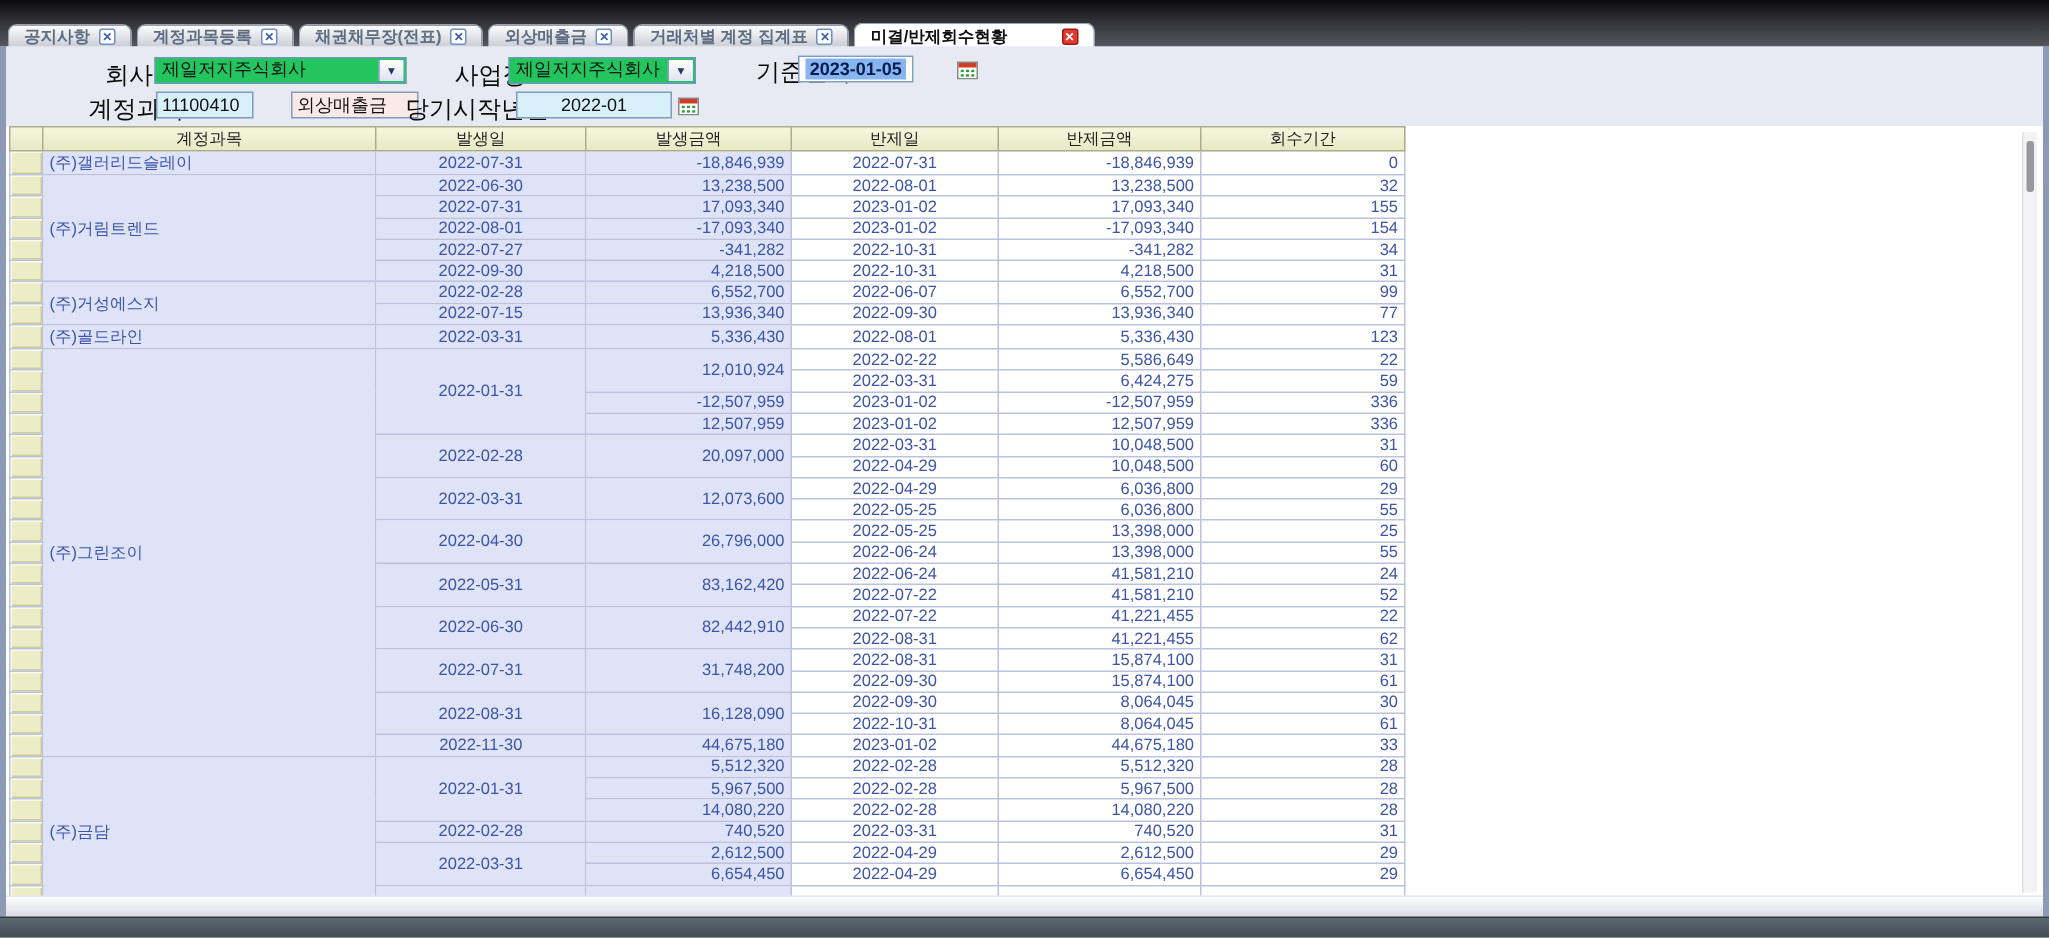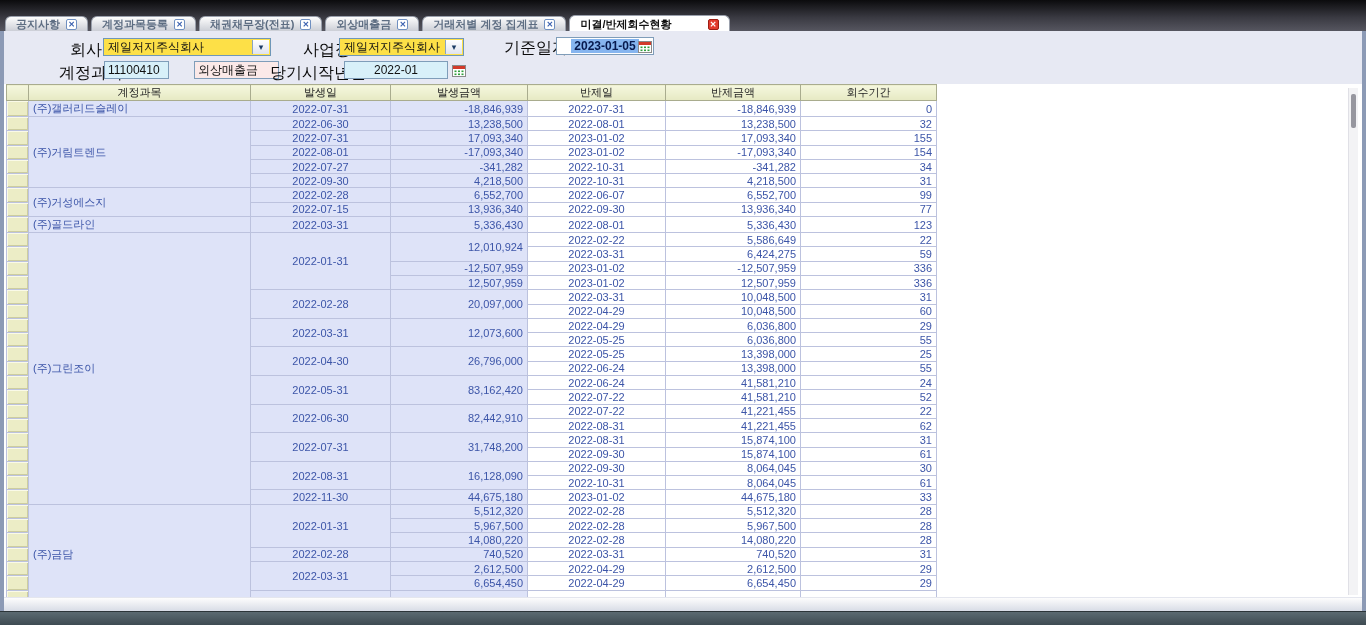--- a/index.html
+++ b/index.html
@@ -26,22 +26,22 @@
              background:linear-gradient(#ee3a30,#a90f14);color:#fff;font-size:8px;font-weight:bold;
              border-radius:3px 9px 9px 3px;letter-spacing:.5px;}
 
   
   .main{position:absolute;top:31px;left:0;right:0;bottom:14px;background:#e7e9f3;
         border-left:4px solid #8c9ab5;border-right:4px solid #8c9ab5;box-sizing:border-box;}
 
   
   .formarea{position:absolute;top:0;left:0;right:0;height:53px;background:#e7e9f3;border-bottom:1px solid #cfd2de;}
   .f-label{position:absolute;font-size:16px;color:#0a0a0a;white-space:nowrap;}
-  .f-select{position:absolute;height:18px;box-sizing:border-box;background:#fde047;border:1px solid #6f97b8;
-            font-size:12px;color:#111;display:flex;align-items:center;padding-left:4px;}
+  .f-select{position:absolute;height:18px;box-sizing:border-box;background:#22c55e;border:1px solid #6f97b8;
+            font-size:12px;color:#111;display:flex;align-items:flex-end;padding-left:4px;}
   .f-arrowbox{position:absolute;right:1px;top:1px;bottom:1px;width:16px;
               background:linear-gradient(#ffffff,#dfe3ee);border-left:1px solid #8aa4c0;
               display:flex;align-items:center;justify-content:center;font-size:9px;color:#1c3c64;}
   .f-input{position:absolute;height:18px;box-sizing:border-box;border:1px solid #7f9db9;background:#fff;
            font-size:12px;color:#111;display:flex;align-items:center;padding:0 3px;}
   .bg-cyan{background:#d8f0f9;}
   .bg-pink{background:#fbe9e8;margin-left:24px;}
   .center{justify-content:center;}
   .sel-text{background:#86b5ef;color:#071a4e;font-weight:bold;padding:0 3px;}
   .cal-icon{position:absolute;width:14px;height:14px;cursor:pointer;}
@@ -115,21 +115,21 @@
         <span class="f-arrowbox">▾</span>
       </div>
 
       <span class="f-label" style="left:299px;top:9px">사업장</span>
       <div class="f-select" style="left:335px;top:7px;width:125px">
         <span>제일저지주식회사</span>
         <span class="f-arrowbox">▾</span>
       </div>
 
       <span class="f-label" style="left:500px;top:7px">기준일자</span>
-      <div class="f-input center" style="left:552px;top:6px;width:98px">
+      <div class="f-input center" style="left:528px;top:6px;width:77px">
         <span class="sel-text">2023-01-05</span>
       </div>
       <svg class="cal-icon" style="left:634px;top:8px" viewBox="0 0 14 14">
         <rect x="0.5" y="2.5" width="13" height="11" fill="#ffffff" stroke="#8a8a8a"></rect>
         <rect x="1" y="3" width="12" height="3" fill="#d23a2a"></rect>
         <g fill="#2f9e3a">
           <rect x="2.5" y="7.5" width="2" height="1.6"></rect>
             <rect x="6" y="7.5" width="2" height="1.6"></rect>
             <rect x="9.5" y="7.5" width="2" height="1.6"></rect>
           <rect x="2.5" y="10.5" width="2" height="1.6"></rect>

